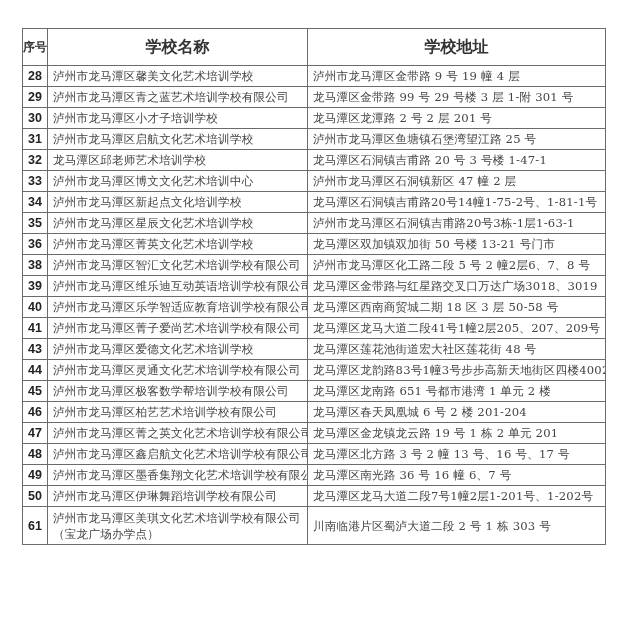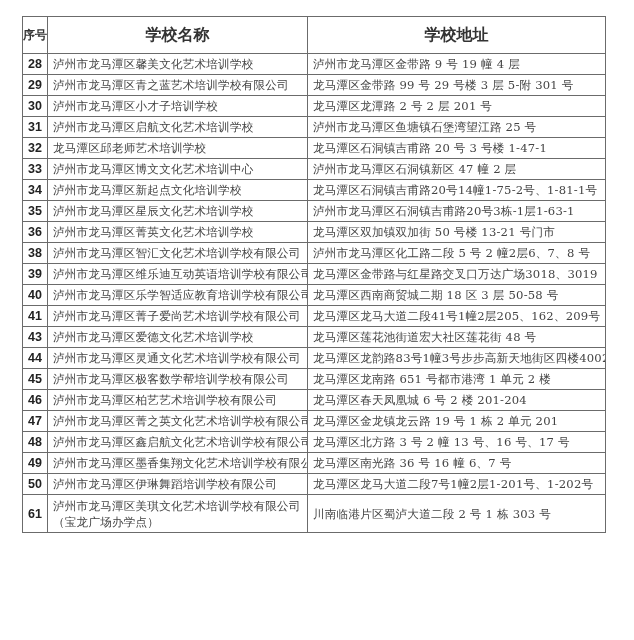--- a/index.html
+++ b/index.html
@@ -1,18 +1,18 @@
 <!DOCTYPE html>
 <html><head>
   <meta charset="utf-8">
   <style>
     html, body { margin: 0; padding: 0; background: #ffffff; }
     body { width: 634px; height: 640px; position: relative; overflow: hidden;
            font-family: "DejaVu Serif", "Liberation Serif", serif; color: #3a3a3a; }
-    .page { position: absolute; left: 22px; top: 16px; width: 583px; }
+    .page { position: absolute; left: 22px; top: 28px; width: 583px; }
     table { border-collapse: collapse; width: 583px; table-layout: fixed; }
     col.c-no { width: 25px; }
     col.c-name { width: 260px; }
     col.c-addr { width: 298px; }
     th, td { border: 1px solid #6b6b6b; padding: 0; vertical-align: middle; }
     thead th { height: 36px; font-family: "DejaVu Sans", "Liberation Sans", sans-serif;
                font-weight: bold; font-size: 16px; color: #333; text-align: center; }
     thead th.no-h { font-size: 12px; line-height: 15px; }
     tbody td { height: 20px; font-size: 11.6px; line-height: 16px; white-space: nowrap; overflow: hidden; }
     tbody tr.tall td { height: 37px; white-space: normal; }
@@ -40,21 +40,21 @@
     </thead>
     <tbody>
       <tr>
           <td class="no">28</td>
           <td class="name">泸州市龙马潭区馨美文化艺术培训学校</td>
           <td class="addr">泸州市龙马潭区金带路 9 号 19 幢 4 层</td>
         </tr>
       <tr>
           <td class="no">29</td>
           <td class="name">泸州市龙马潭区青之蓝艺术培训学校有限公司</td>
-          <td class="addr">龙马潭区金带路 99 号 29 号楼 3 层 5-附 301 号</td>
+          <td class="addr">龙马潭区金带路 99 号 29 号楼 3 层 1-附 301 号</td>
         </tr>
       <tr>
           <td class="no">30</td>
           <td class="name">泸州市龙马潭区小才子培训学校</td>
           <td class="addr">龙马潭区龙潭路 2 号 2 层 201 号</td>
         </tr>
       <tr>
           <td class="no">31</td>
           <td class="name">泸州市龙马潭区启航文化艺术培训学校</td>
           <td class="addr">泸州市龙马潭区鱼塘镇石堡湾望江路 25 号</td>
@@ -95,21 +95,21 @@
           <td class="addr">龙马潭区金带路与红星路交叉口万达广场3018、3019</td>
         </tr>
       <tr>
           <td class="no">40</td>
           <td class="name">泸州市龙马潭区乐学智适应教育培训学校有限公司</td>
           <td class="addr">龙马潭区西南商贸城二期 18 区 3 层 50-58 号</td>
         </tr>
       <tr>
           <td class="no">41</td>
           <td class="name">泸州市龙马潭区菁子爱尚艺术培训学校有限公司</td>
-          <td class="addr">龙马潭区龙马大道二段41号1幢2层205、162、209号</td>
+          <td class="addr">龙马潭区龙马大道二段41号1幢2层205、207、209号</td>
         </tr>
       <tr>
           <td class="no">43</td>
           <td class="name">泸州市龙马潭区爱德文化艺术培训学校</td>
           <td class="addr">龙马潭区莲花池街道宏大社区莲花街 48 号</td>
         </tr>
       <tr>
           <td class="no">44</td>
           <td class="name">泸州市龙马潭区灵通文化艺术培训学校有限公司</td>
           <td class="addr">龙马潭区龙韵路83号1幢3号步步高新天地街区四楼4002B</td>

